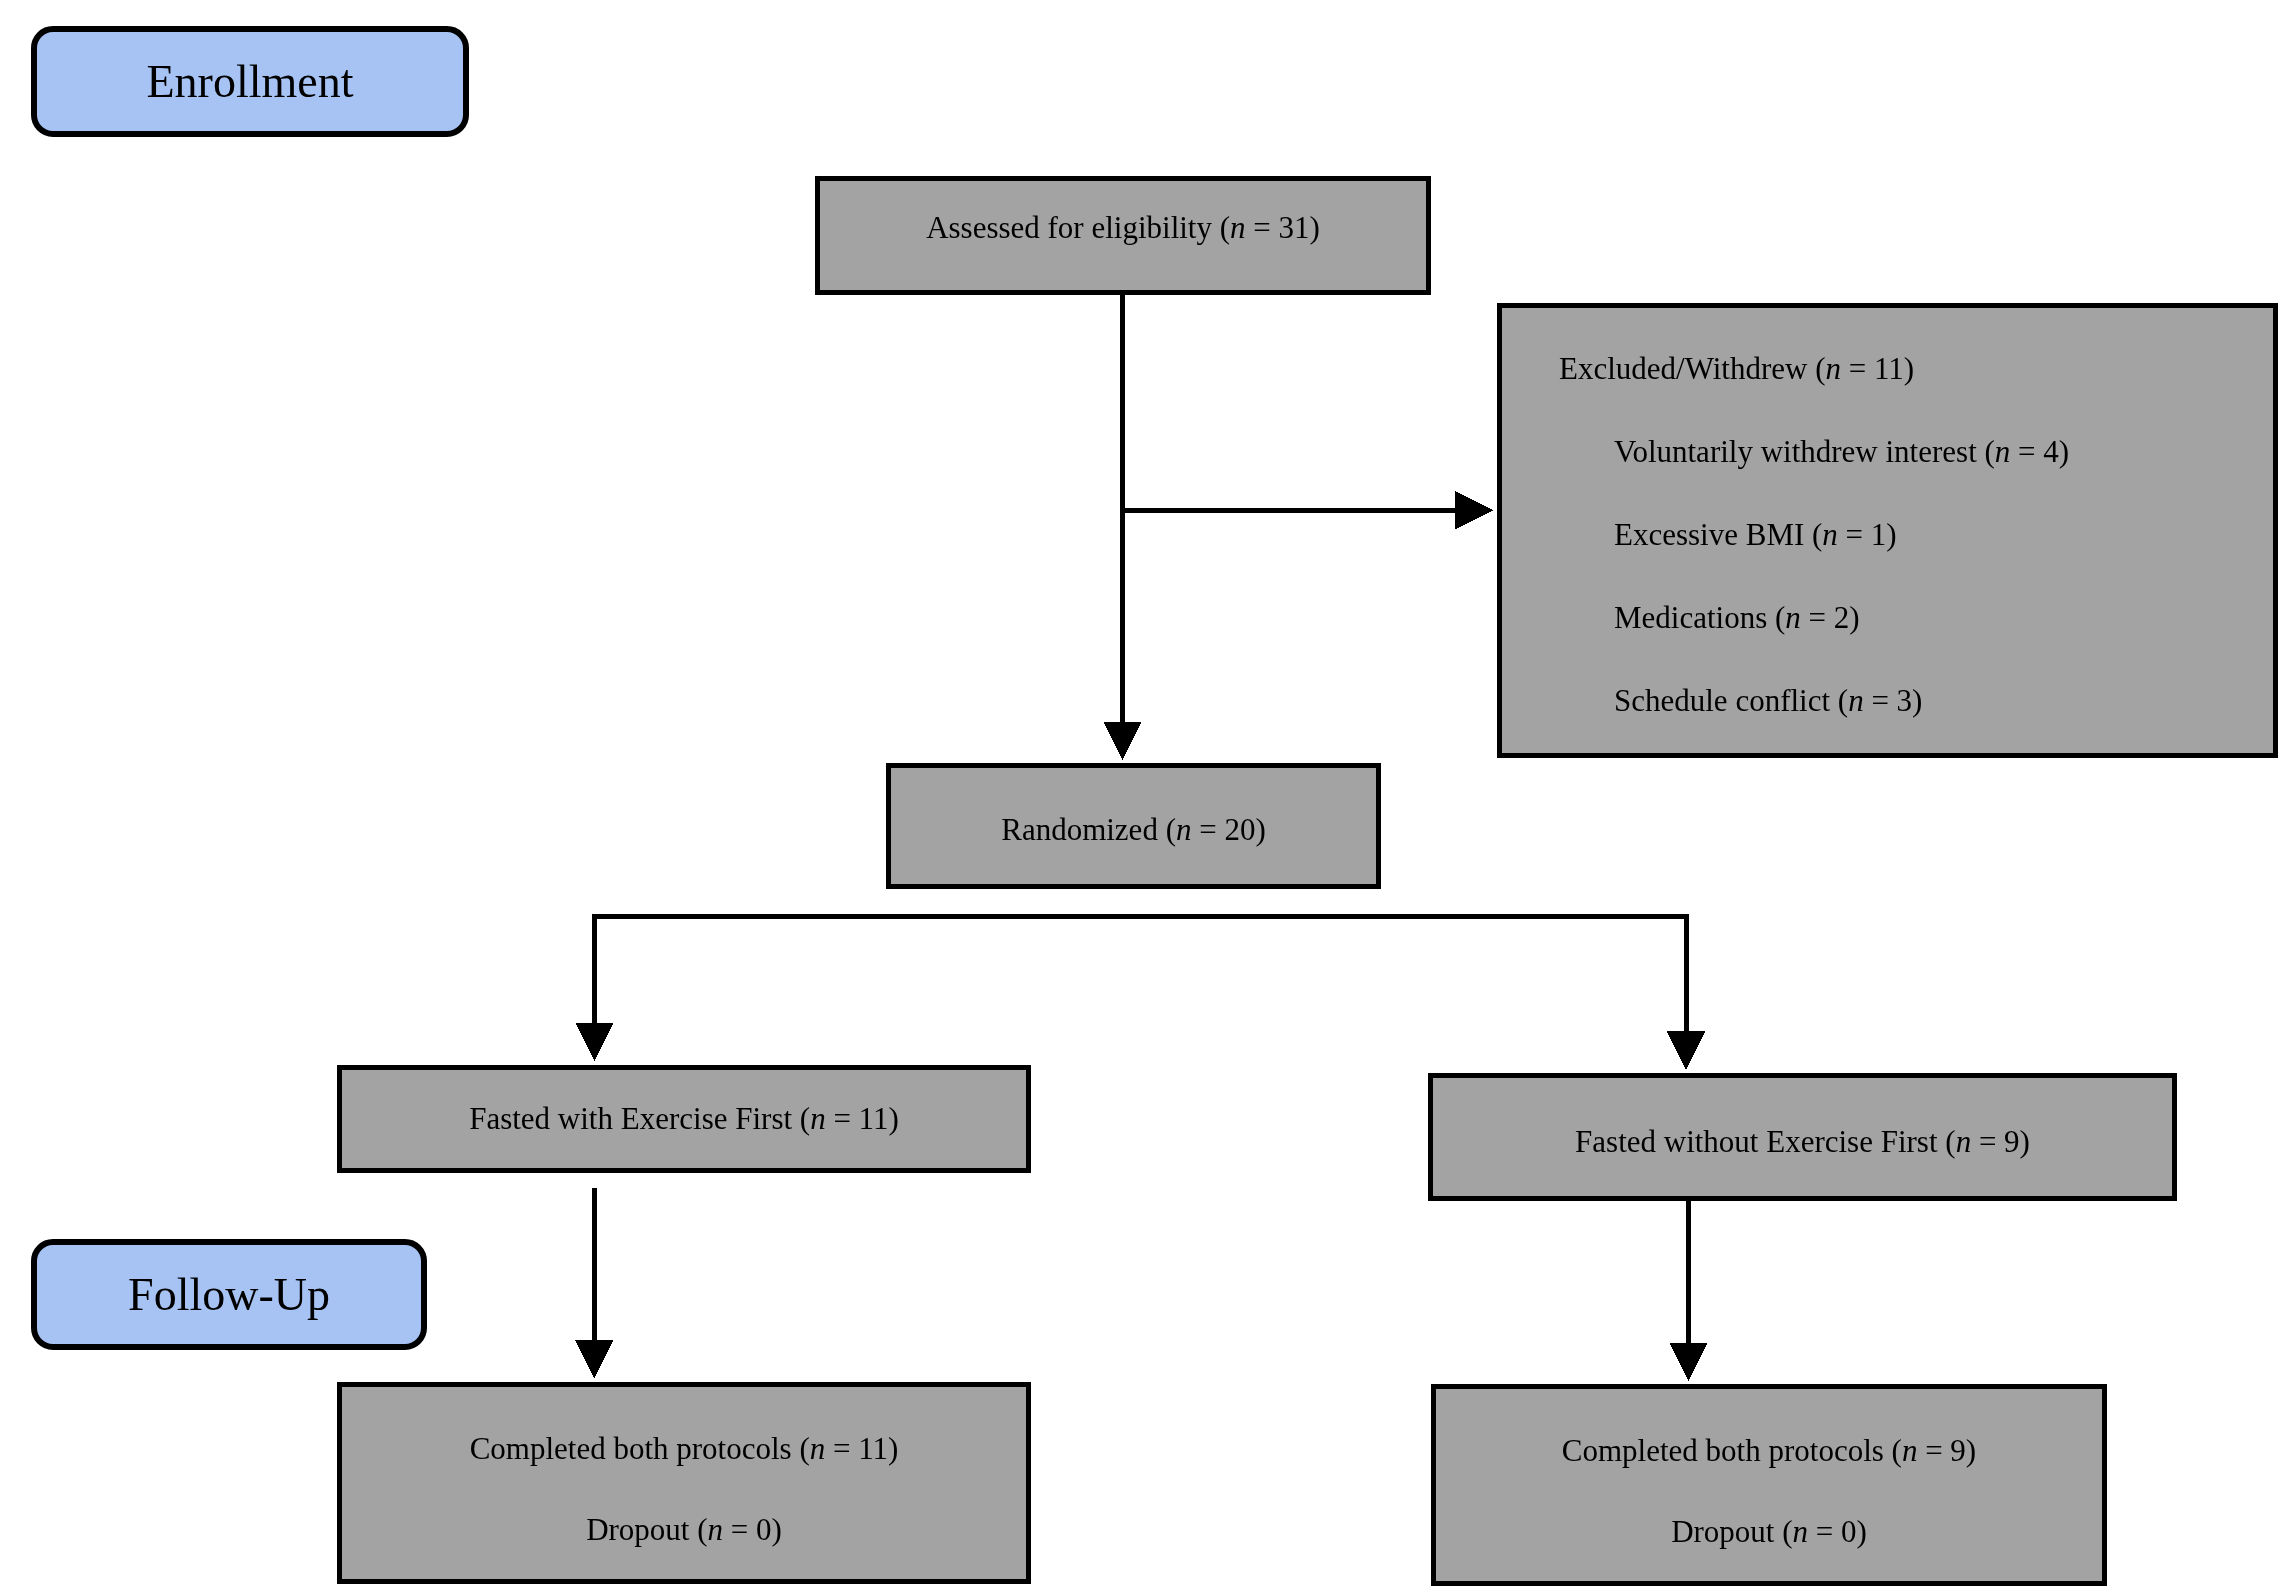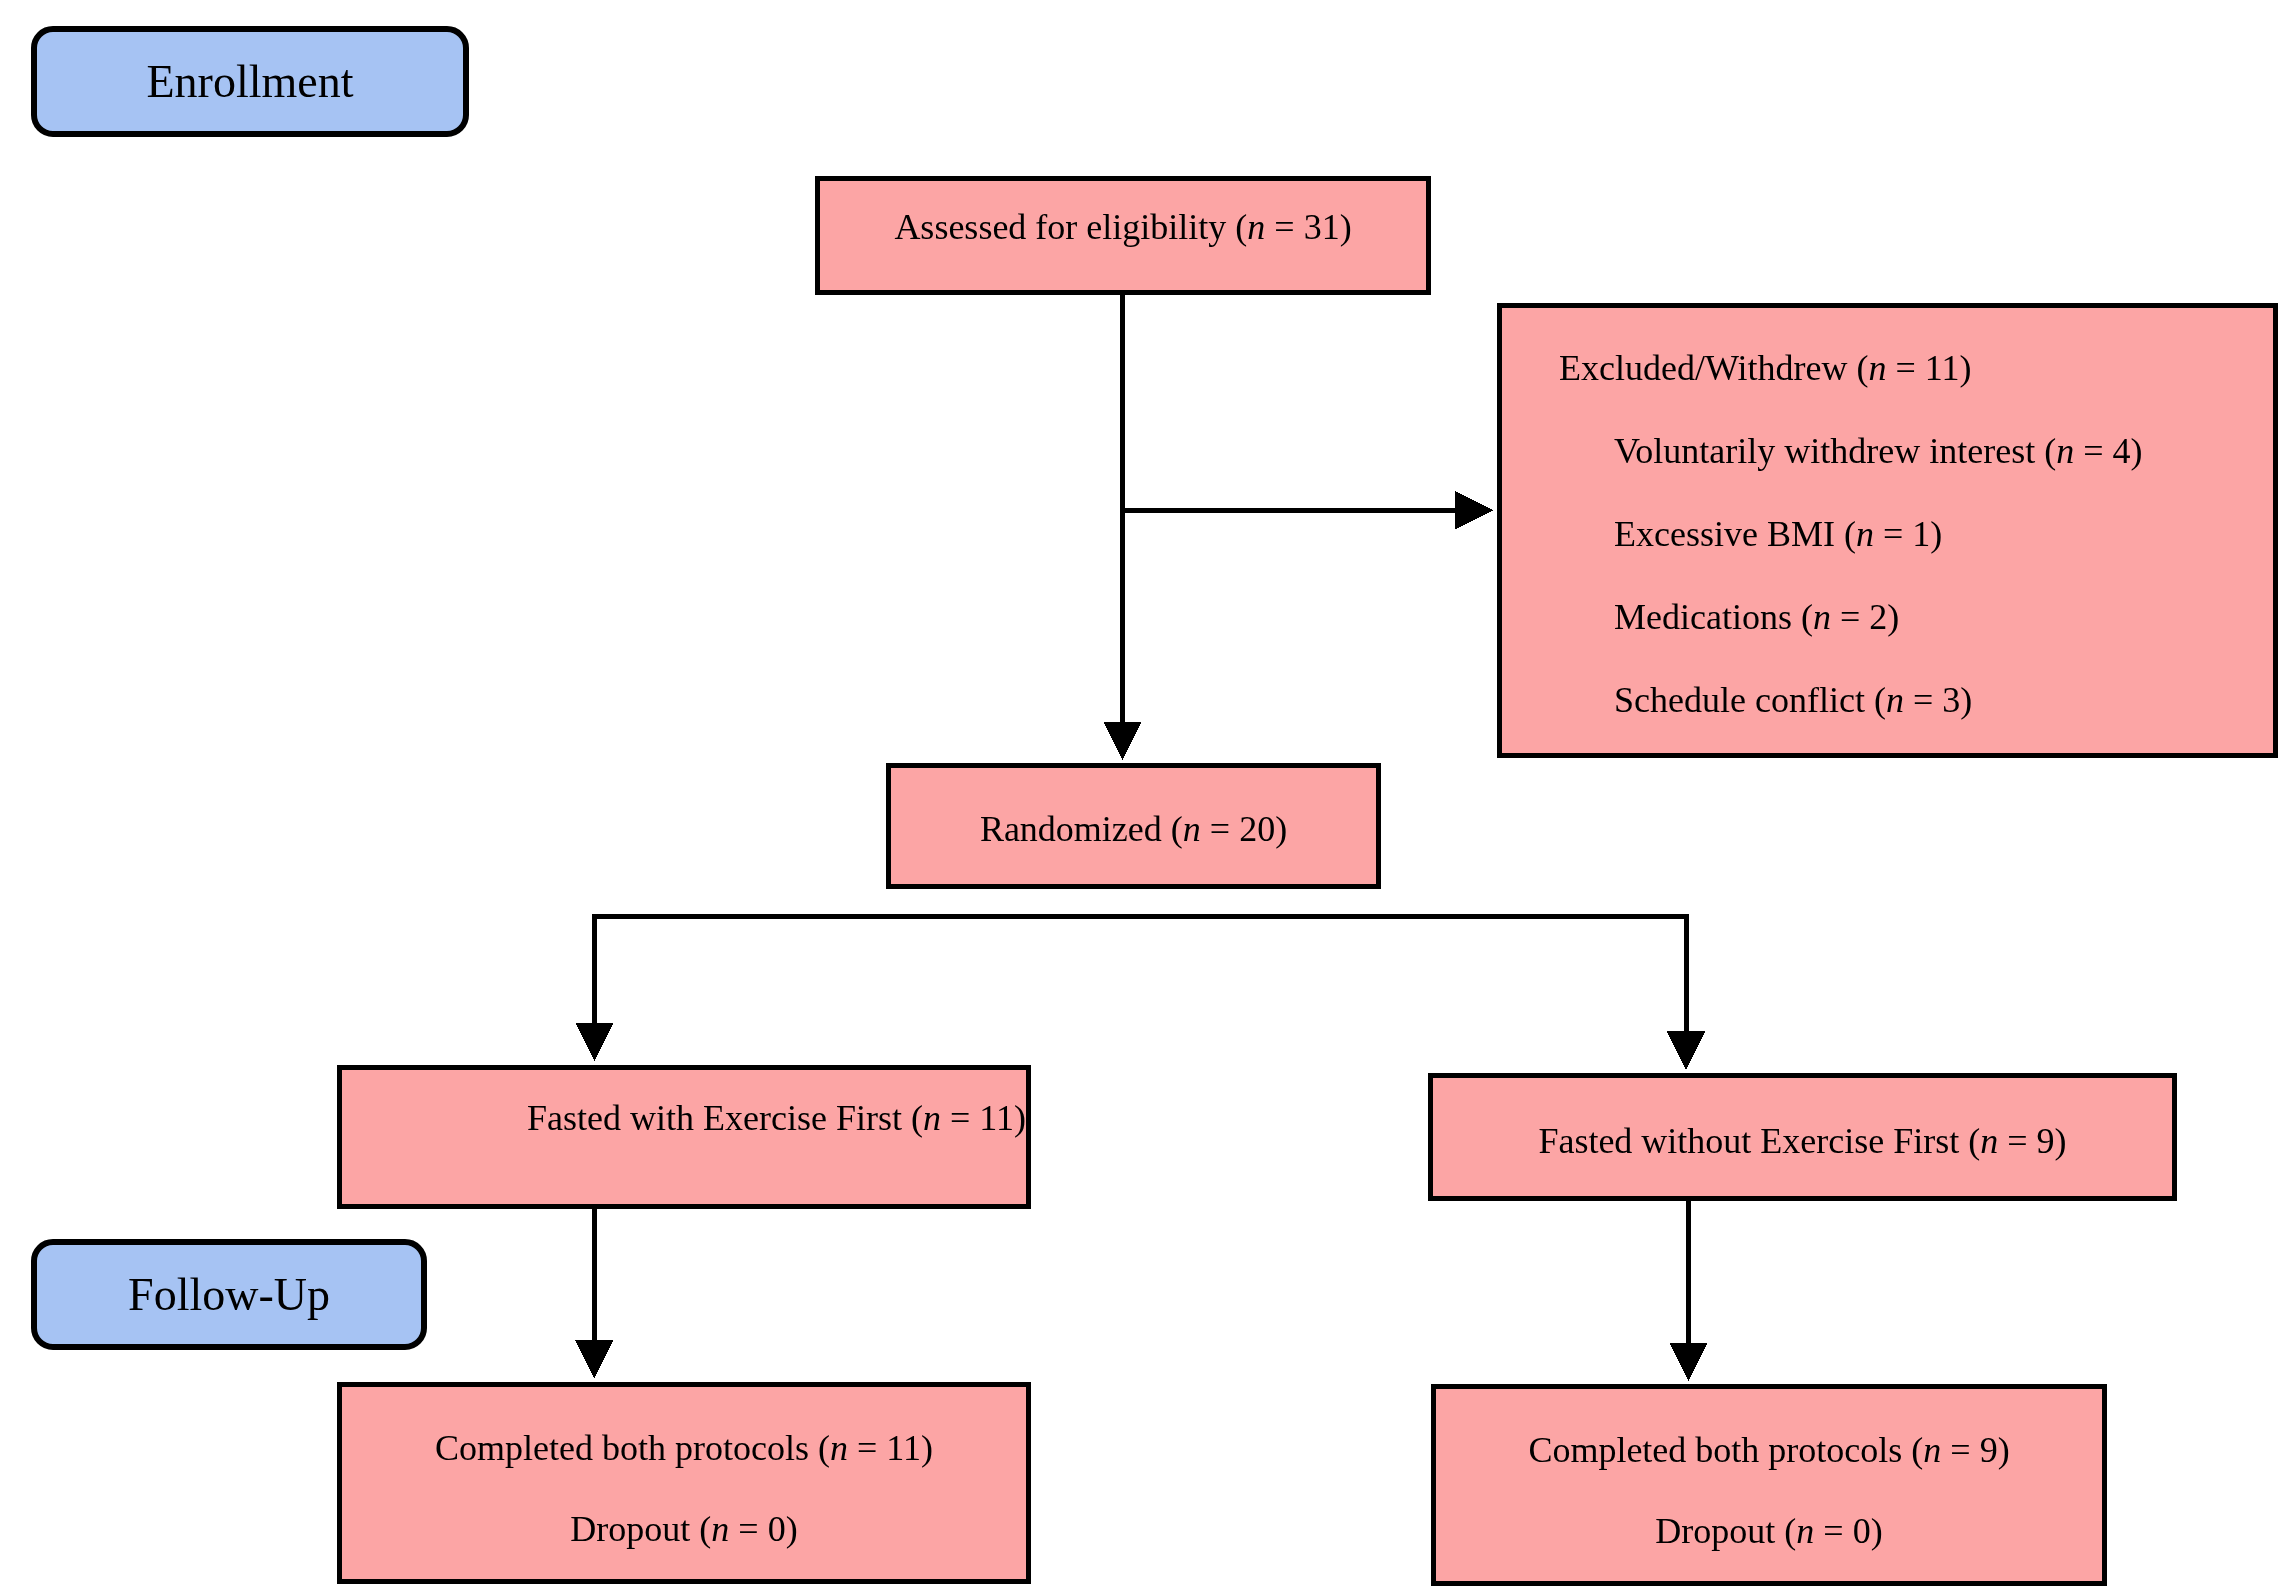--- a/index.html
+++ b/index.html
@@ -23,37 +23,37 @@
     border-radius: 22px;
     display: flex;
     align-items: center;
     justify-content: center;
     font-weight: normal;
     font-size: 46px;
     box-sizing: border-box;
   }
   .flow-box {
     position: absolute;
-    background: #fca5a5;
+    background: #a3a3a3;
     border: 5.1px solid #000000;
     box-sizing: border-box;
-    font-size: 36px;
+    font-size: 31px;
     line-height: 45px;
   }
   .center-text {
     display: flex;
     flex-direction: column;
     align-items: center;
     text-align: center;
   }
   .box-assessed   { left: 815px;  top: 176px;  width: 616px; height: 119px; padding-top: 24px; }
   .box-excluded   { left: 1497px; top: 303px;  width: 781px; height: 455px;
                     padding: 38px 17px 0 57px; display: flex; flex-direction: column; row-gap: 38px; }
   .box-randomized { left: 886px; top: 763px;  width: 495px; height: 126px; padding-top: 39px; }
-  .box-group-left { left: 337px;  top: 1065px; width: 694px; height: 144px; padding-top: 25.6px; align-items: flex-end; }
+  .box-group-left { left: 337px;  top: 1065px; width: 694px; height: 108px; padding-top: 25.6px; }
   .box-group-right{ left: 1428px; top: 1073px; width: 749px; height: 128px; padding-top: 41px; }
   .box-fu-left    { left: 337px;  top: 1382px; width: 694px; height: 202px; padding-top: 39px; row-gap: 36px; }
   .box-fu-right   { left: 1431px; top: 1384px; width: 676px; height: 202px; padding-top: 39px; row-gap: 36px; }
   .label-enrollment { left: 31px; top: 25.6px;   width: 438px; height: 111px; }
   .label-allocation { left: 31px; top: 890px; width: 438px; height: 111px; }
   .label-followup   { left: 31px; top: 1239px; width: 396px; height: 111px; text-align: right; }
   .line { white-space: nowrap; }
   .indent { margin-left: 55px; }
   .it { font-style: italic; }
 </style>

